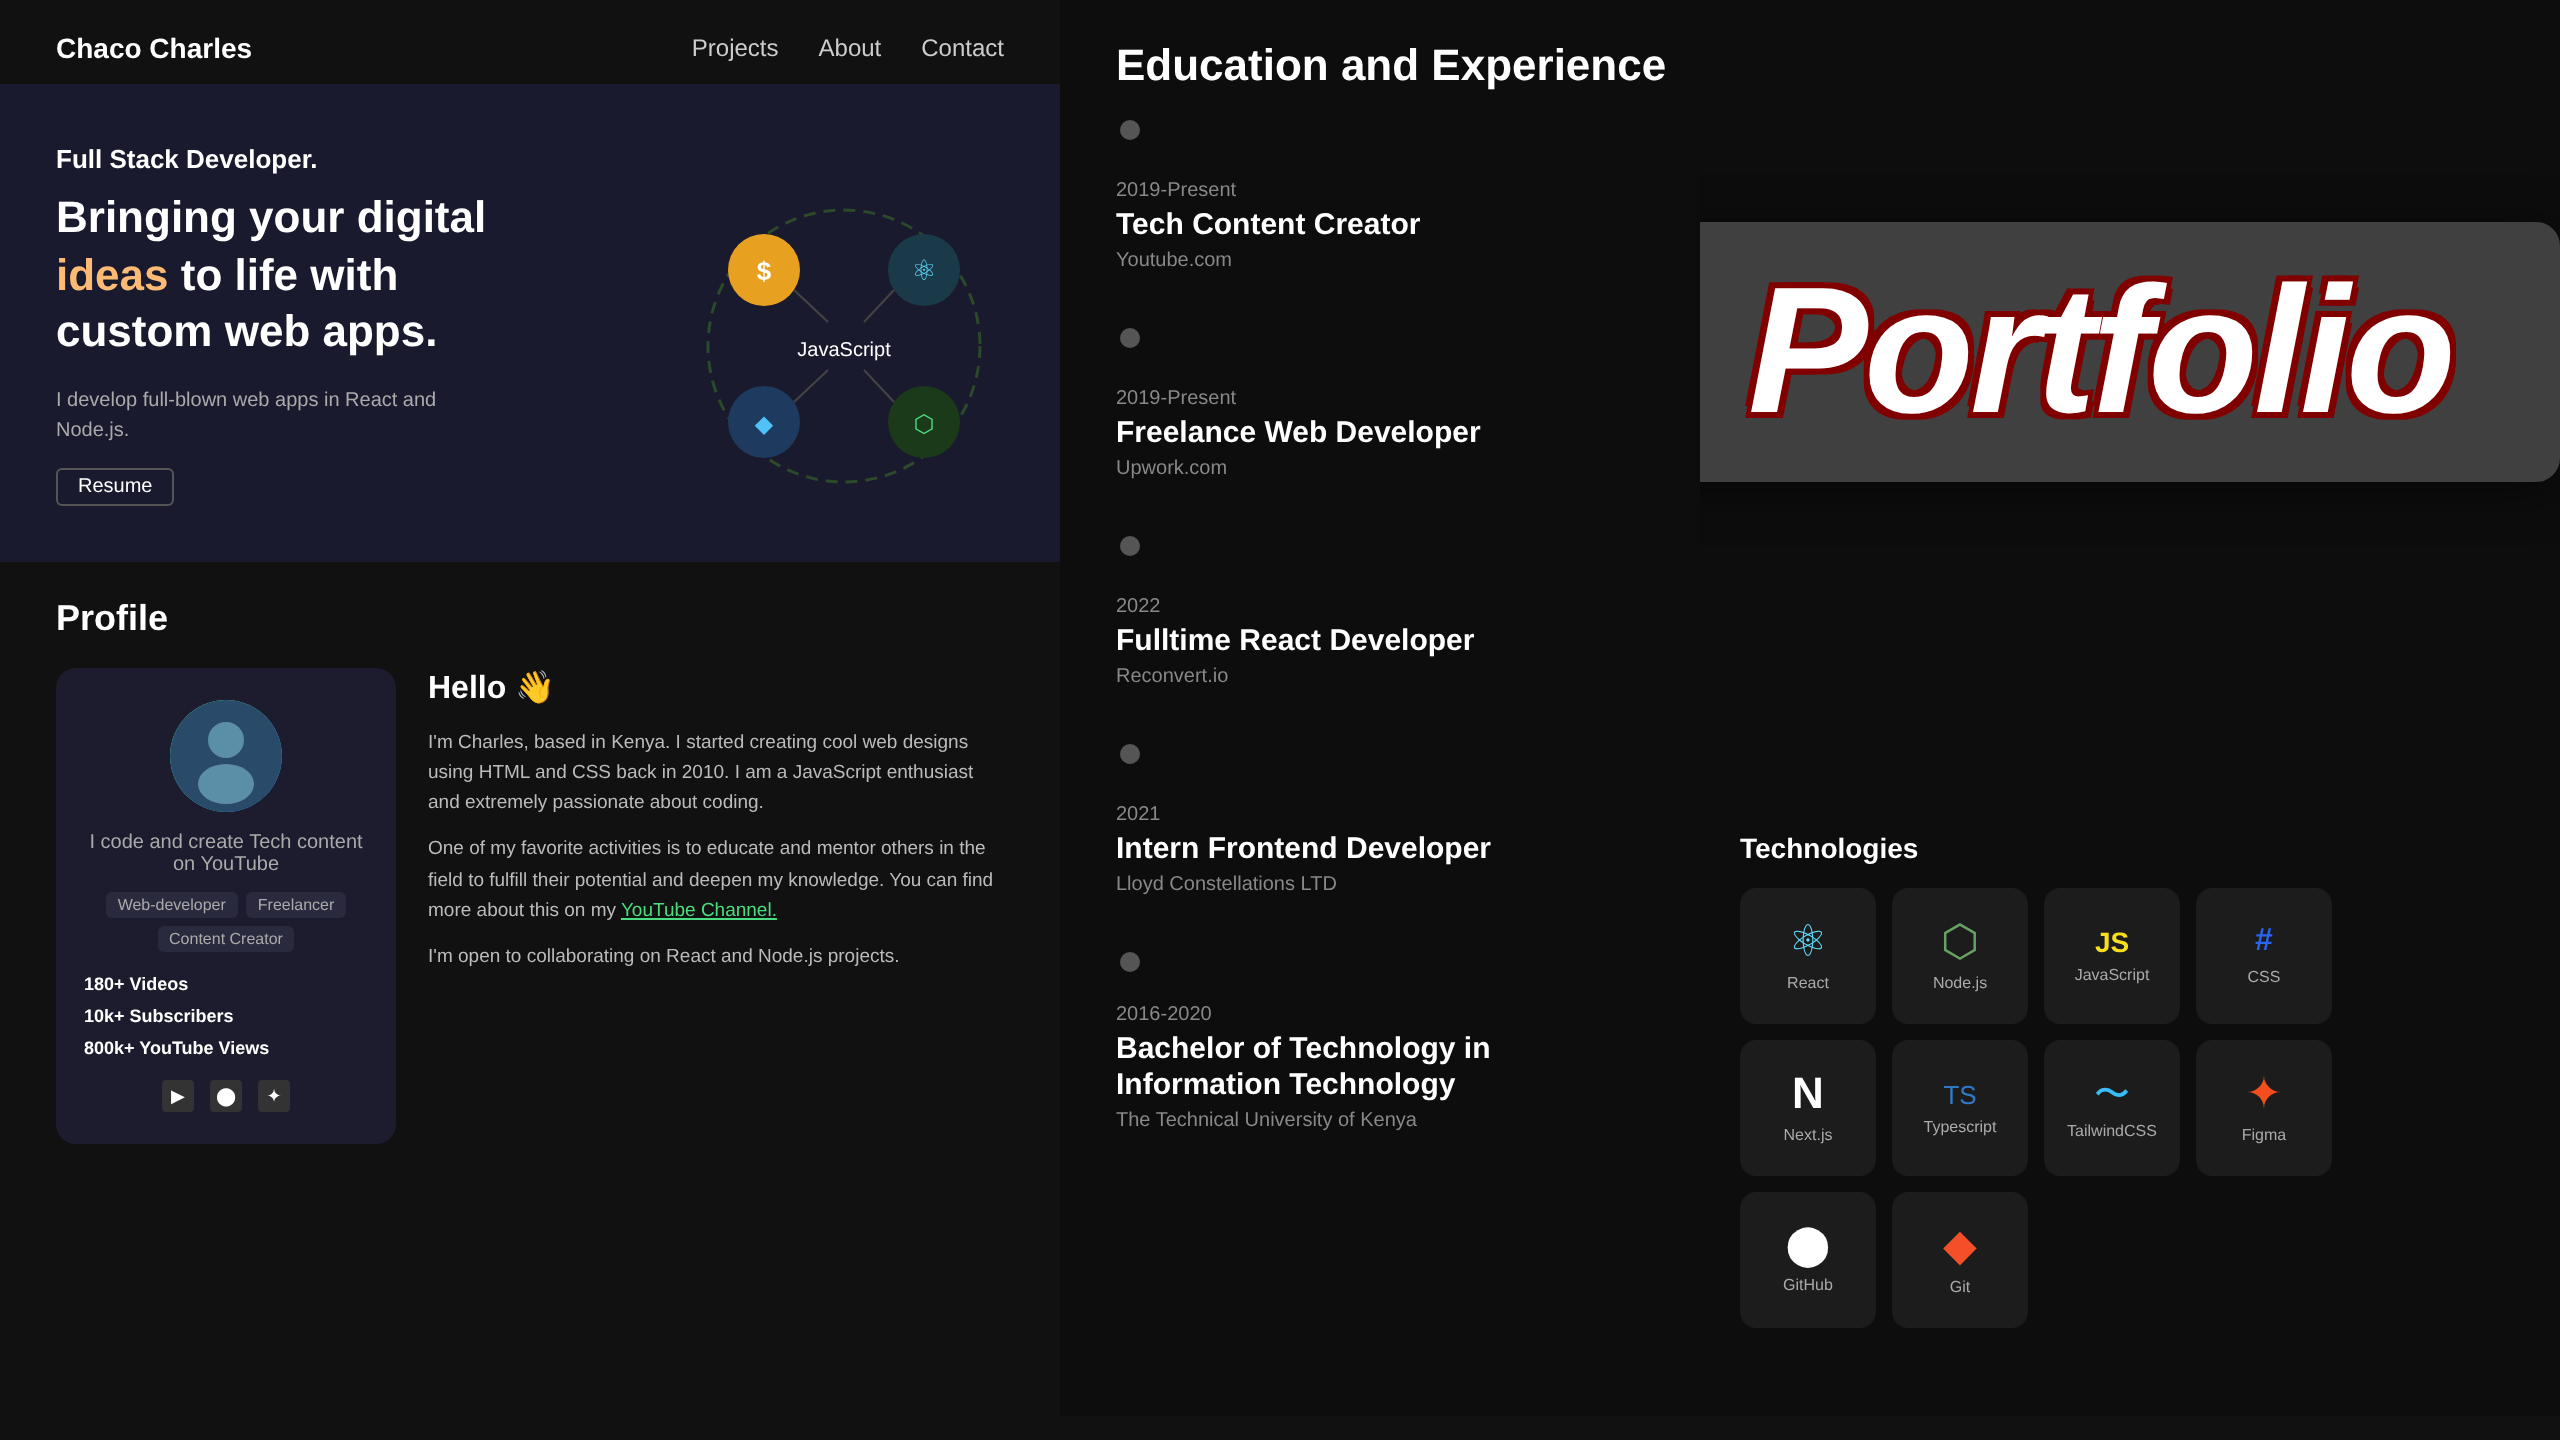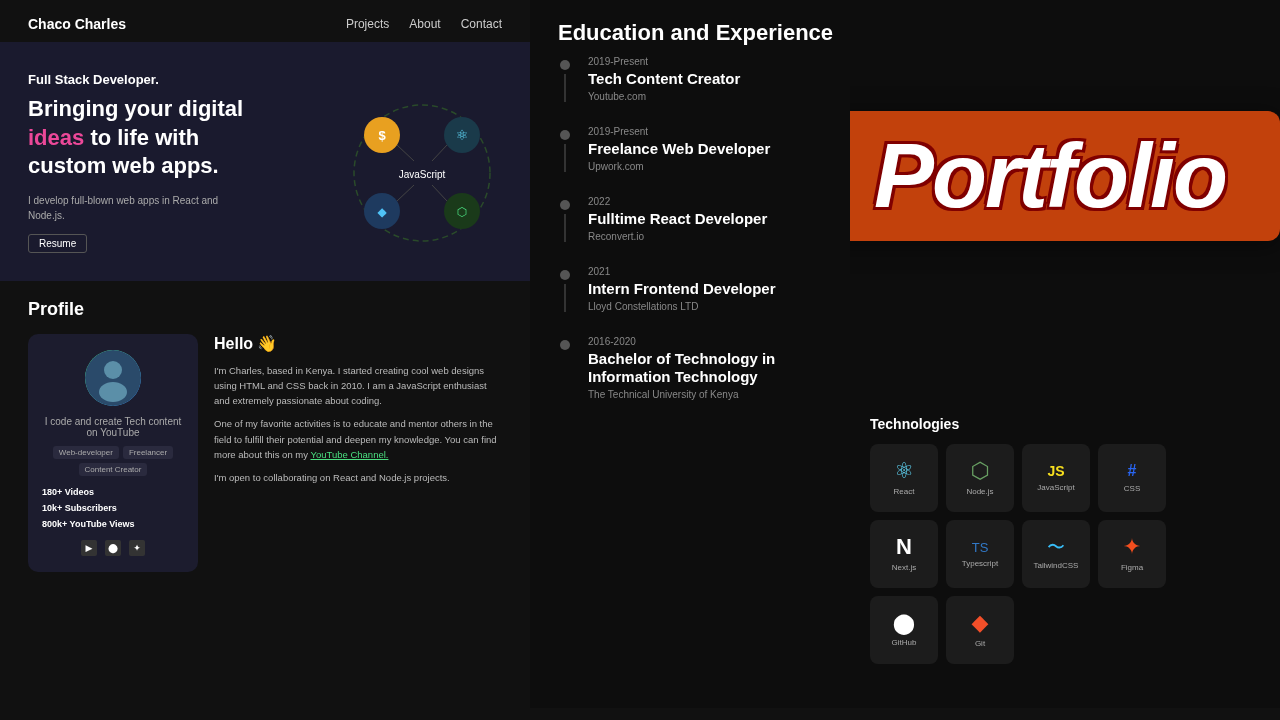--- a/index.html
+++ b/index.html
@@ -65,21 +65,21 @@
       color: #fff;
       margin-bottom: 8px;
     }
     .hero-title-big {
       font-size: 22px;
       font-weight: 800;
       color: #fff;
       line-height: 1.3;
       margin-bottom: 12px;
     }
-    .hero-title-big .accent { color: #ec4899; }
+    .hero-title-big .accent { color: #fdba74; }
     .hero-desc {
       font-size: 10px;
       color: #aaa;
       line-height: 1.5;
       margin-bottom: 10px;
     }
     .resume-btn {
       font-size: 10px;
       color: #fff;
       border: 1px solid #555;
@@ -230,20 +230,21 @@
       width: 320px;
       min-width: 320px;
       padding: 0 20px 10px 28px;
       overflow-y: auto;
     }
     .timeline-item {
       display: flex;
       gap: 16px;
       margin-bottom: 24px;
       position: relative;
+      flex-direction: column;
     }
     .timeline-dot-col {
       display: flex;
       flex-direction: column;
       align-items: center;
       width: 14px;
       min-width: 14px;
     }
     .timeline-dot {
       width: 10px;
@@ -277,21 +278,21 @@
       color: #888;
     }
 
     
     .portfolio-watermark {
       position: absolute;
       top: 55px;
       right: 0;
       width: 460px;
       height: 130px;
-      background: #c2410c;
+      background: #404040;
       border-radius: 12px;
       display: flex;
       align-items: center;
       justify-content: center;
       z-index: 10;
       box-shadow: 0 4px 24px rgba(0,0,0,0.5);
       overflow: hidden;
     }
     .portfolio-text {
       font-size: 90px;

